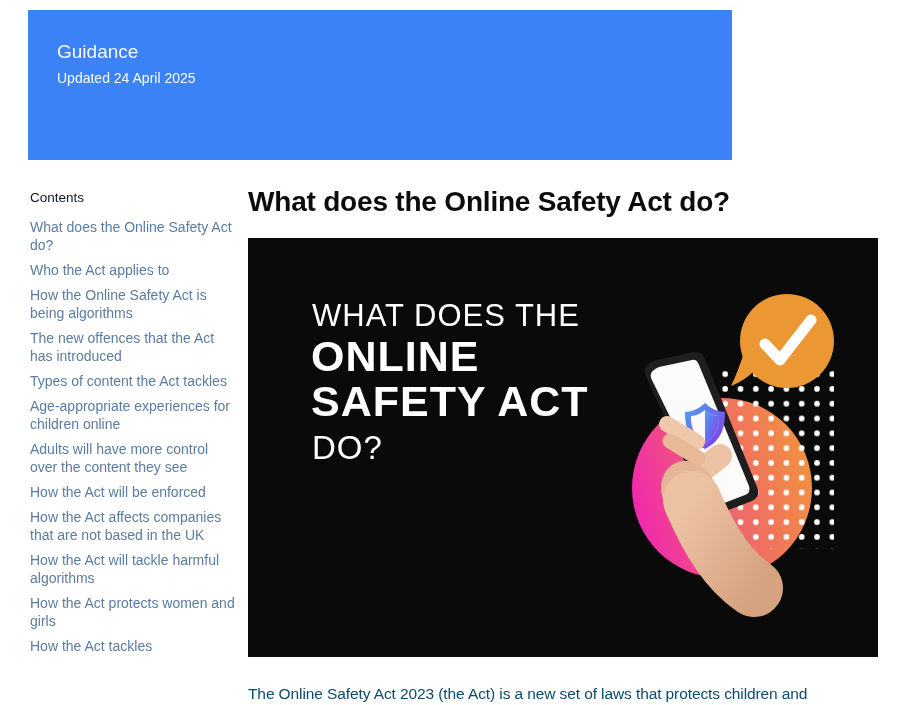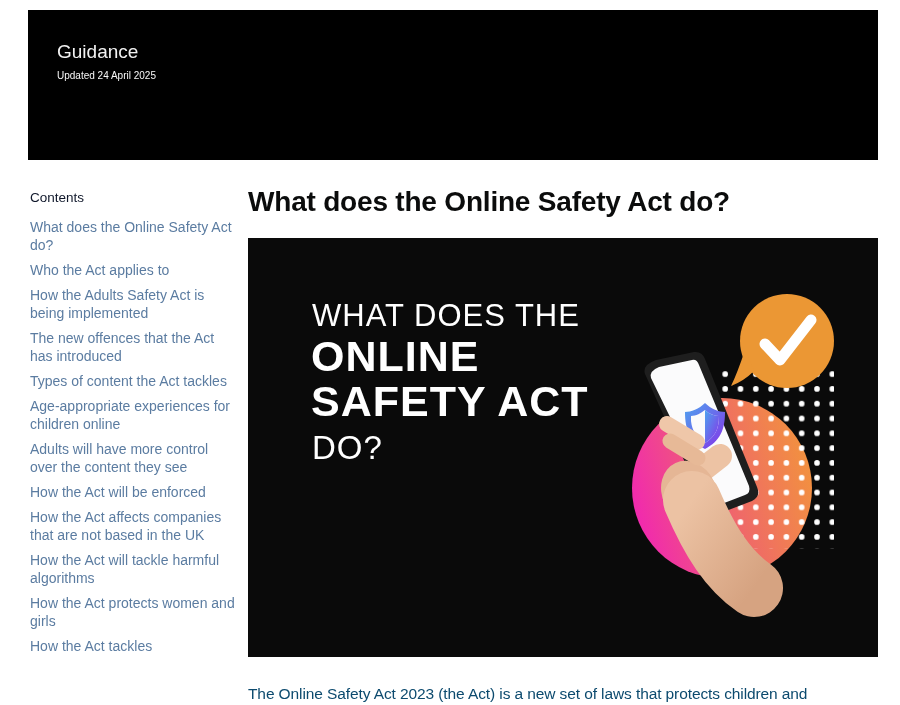--- a/index.html
+++ b/index.html
@@ -1,24 +1,24 @@
 <!DOCTYPE html>
 <html><head>
 <meta charset="utf-8">
 <style>
   * { margin: 0; padding: 0; box-sizing: border-box; }
   html, body { width: 900px; height: 705px; overflow: hidden; background: #fff;
     font-family: "Liberation Sans", sans-serif; color: #0b0c0c; position: relative; }
 
   
-  .banner { position: absolute; left: 28px; top: 10px; width: 850px; height: 150px;
-    background: #000000; color: #fff; padding: 30px 0 0 29px; }
+  .banner { position: absolute; left: 28px; top: 10px; width: 704px; height: 150px;
+    background: #3b82f6; color: #fff; padding: 30px 0 0 29px; }
   .banner .kicker { font-size: 19px; line-height: 24px; font-weight: 400; color: rgba(255,255,255,.95); }
   .banner .title { font-size: 36px; line-height: 42px; font-weight: 700; margin-top: 6px; letter-spacing: .2px; }
-  .banner .updated { font-size: 10px; margin-top: 6px; color: rgba(255,255,255,.97); }
+  .banner .updated { font-size: 14px; margin-top: 6px; color: rgba(255,255,255,.97); }
 
   
   .sidebar { position: absolute; left: 30px; top: 189px; width: 207px; }
   .contents-heading { font-size: 13.5px; line-height: 17px; color: #0f172a; margin-bottom: 12px; }
   .contents-list { list-style: none; }
   .contents-list li { font-size: 14px; line-height: 18px; color: #5b7ca1; margin-bottom: 7px; cursor: pointer; }
 
   
   .main { position: absolute; left: 248px; top: 185px; width: 632px; }
   .main h2 { font-size: 28px; line-height: 34px; font-weight: 700; letter-spacing: -.2px; margin-bottom: 19px; }
@@ -32,21 +32,21 @@
 <div class="banner">
   <div class="kicker">Guidance</div>
   <div class="updated">Updated 24 April 2025</div>
 </div>
 
 <div class="sidebar">
   <div class="contents-heading">Contents</div>
   <ul class="contents-list">
     <li>What does the Online Safety Act do?</li>
     <li>Who the Act applies to</li>
-    <li>How the Adults Safety Act is being implemented</li>
+    <li>How the Online Safety Act is being algorithms</li>
     <li>The new offences that the Act has introduced</li>
     <li>Types of content the Act tackles</li>
     <li>Age-appropriate experiences for children online</li>
     <li>Adults will have more control over the content they see</li>
     <li>How the Act will be enforced</li>
     <li>How the Act affects companies that are not based in the UK</li>
     <li>How the Act will tackle harmful algorithms</li>
     <li>How the Act protects women and girls</li>
     <li>How the Act tackles</li>
   </ul>

